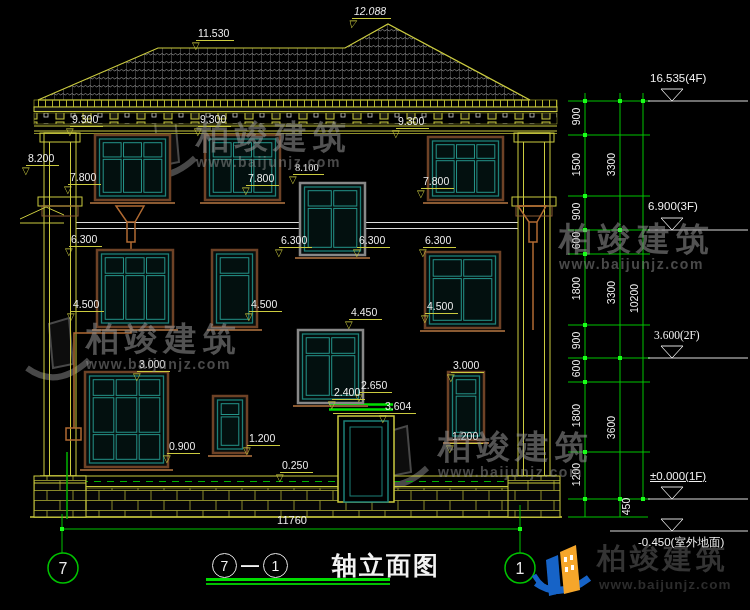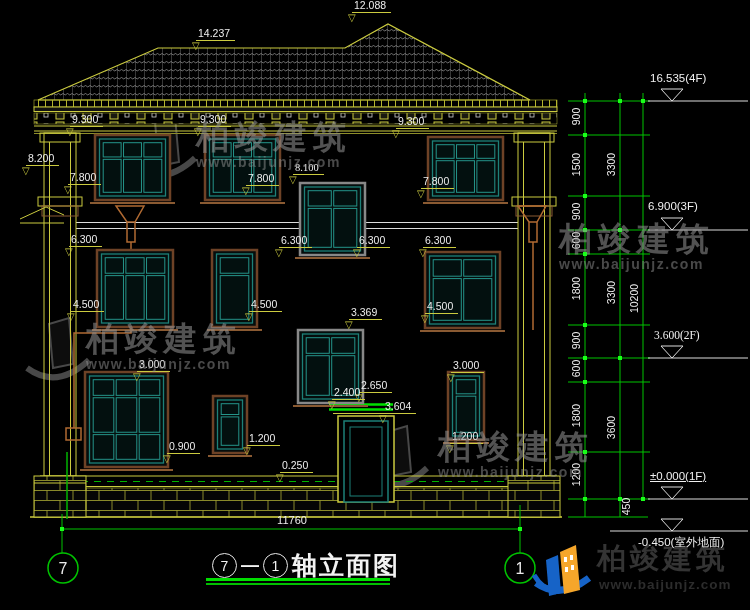--- a/index.html
+++ b/index.html
@@ -15,21 +15,21 @@
   .marker-text{position:absolute;font-size:11.5px;color:#f0f0f0;white-space:nowrap;}
   .wm{position:absolute;pointer-events:none;}
   .wm-name{font-size:33px;font-weight:bold;letter-spacing:6px;color:rgba(150,150,150,.55);line-height:34px;white-space:nowrap;}
   .wm-url{font-size:14px;font-weight:bold;letter-spacing:1.5px;color:rgba(145,145,145,.5);white-space:nowrap;}
   .bubble{position:absolute;width:30px;text-align:center;font-size:16px;color:#eaeaea;}
   .bdim{position:absolute;left:262px;top:514px;width:60px;text-align:center;font-size:11px;color:#ededed;}
   .title-row{position:absolute;left:212px;top:549px;display:flex;align-items:center;gap:4px;color:#f2f2f2;}
   .tcirc{width:23px;height:23px;border:1.7px solid #e8e8e8;border-radius:50%;display:flex;
          align-items:center;justify-content:center;font-size:14px;flex:0 0 auto;}
   .tdash{font-size:18px;font-weight:bold;}
-  .ttext{font-size:25px;font-weight:bold;letter-spacing:2px;}
+  .ttext{font-size:25px;font-weight:bold;letter-spacing:2px;margin-left:40px;}
   .ul1{position:absolute;left:206px;top:578px;width:184px;height:3px;background:#00dd00;}
   .ul2{position:absolute;left:206px;top:583px;width:184px;height:1.5px;background:#00c000;}
   .logo-name{position:absolute;left:597px;top:539px;font-size:29px;font-weight:bold;letter-spacing:4px;color:#343434;white-space:nowrap;}
   .logo-url{position:absolute;left:599px;top:577px;font-size:13.5px;font-weight:bold;letter-spacing:1px;color:#2c2c2c;white-space:nowrap;}
 </style>
 </head>
 <body>
 
 <div id="stage">
 
@@ -341,37 +341,37 @@
       <div class="vdim" style="left: 587px; top: 158.5px;">3300</div>
       <div class="vdim" style="left: 587px; top: 287px;">3300</div>
       <div class="vdim" style="left: 587px; top: 421.5px;">3600</div>
       <div class="vdim" style="left: 610px; top: 293px;">10200</div>
       <div class="vdim" style="left: 602px; top: 501px;">450</div>
       <div class="marker-text" style="left: 650px; top: 72px;">16.535(4F)</div>
       <div class="marker-text" style="left: 648px; top: 200px;">6.900(3F)</div>
       <div class="marker-text" style="left: 654px; top: 329px; font-family: Liberation Serif, serif;">3.600(2F)</div>
       <div class="marker-text" style="left: 650px; top: 470px; text-decoration: underline;">±0.000(1F)</div>
       <div class="marker-text" style="left: 638px; top: 535px;">-0.450(室外地面)</div>
-      <div class="elev" style="left: 352px; top: 0;">12.088</div>
-      <div class="elev" style="left: 196px; top: 28px;">14.237</div>
+      <div class="elev" style="left: 352px; top: 6px; font-style: italic;">12.088</div>
+      <div class="elev" style="left: 196px; top: 28px;">11.530</div>
       <div class="elev" style="left: 70px; top: 114px;">9.300</div>
       <div class="elev" style="left: 198px; top: 114px;">9.300</div>
       <div class="elev" style="left: 396px; top: 116px;">9.300</div>
       <div class="elev" style="left: 26px; top: 153px;">8.200</div>
       <div class="elev" style="left: 68px; top: 172px;">7.800</div>
       <div class="elev" style="left: 246px; top: 173px;">7.800</div>
       <div class="elev" style="left: 293px; top: 162px; font-family: Liberation Serif, serif;">8.100</div>
       <div class="elev" style="left: 421px; top: 176px;">7.800</div>
       <div class="elev" style="left: 69px; top: 234px;">6.300</div>
       <div class="elev" style="left: 279px; top: 235px;">6.300</div>
       <div class="elev" style="left: 357px; top: 235px;">6.300</div>
       <div class="elev" style="left: 423px; top: 235px;">6.300</div>
       <div class="elev" style="left: 71px; top: 299px;">4.500</div>
       <div class="elev" style="left: 249px; top: 299px;">4.500</div>
-      <div class="elev" style="left: 349px; top: 307px;">3.369</div>
+      <div class="elev" style="left: 349px; top: 307px;">4.450</div>
       <div class="elev" style="left: 425px; top: 301px;">4.500</div>
       <div class="elev" style="left: 137px; top: 359px;">3.000</div>
       <div class="elev" style="left: 451px; top: 360px;">3.000</div>
       <div class="elev" style="left: 359px; top: 380px;">2.650</div>
       <div class="elev" style="left: 332px; top: 387px;">2.400</div>
       <div class="elev" style="left: 383px; top: 401px;">3.604</div>
       <div class="elev" style="left: 247px; top: 433px;">1.200</div>
       <div class="elev" style="left: 450px; top: 431px;">1.200</div>
       <div class="elev" style="left: 167px; top: 441px;">0.900</div>
       <div class="elev" style="left: 280px; top: 460px;">0.250</div>

